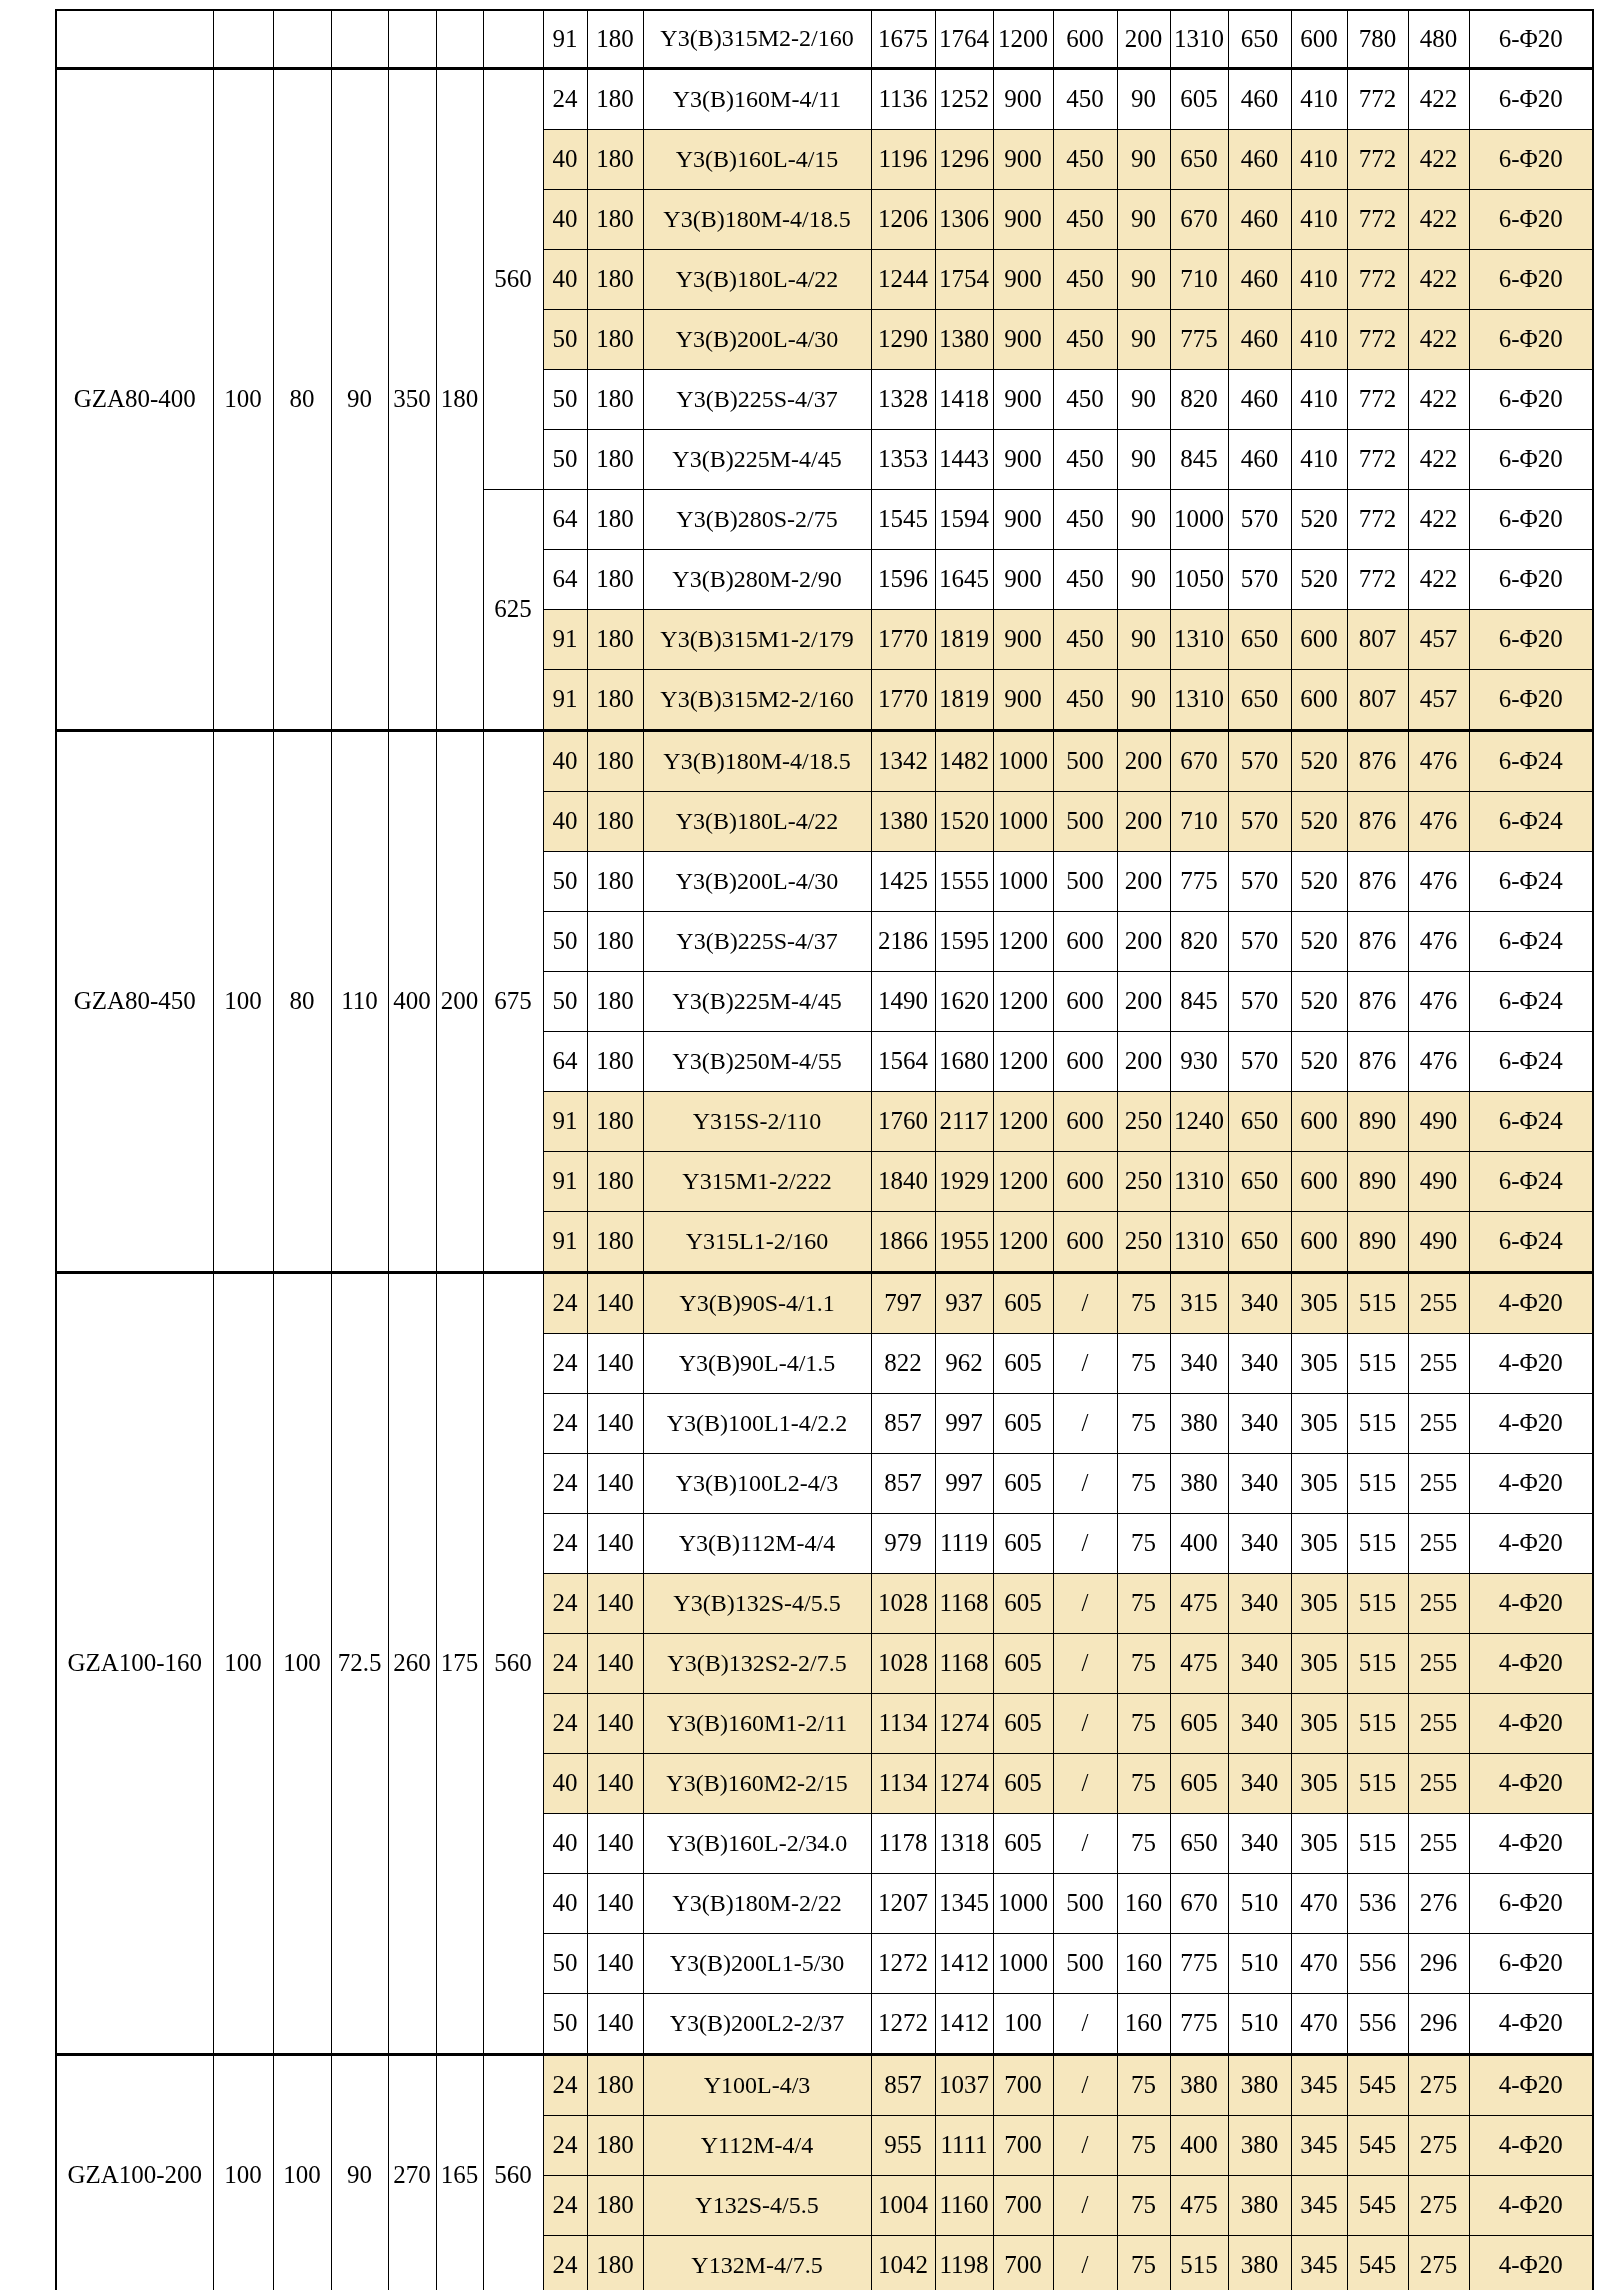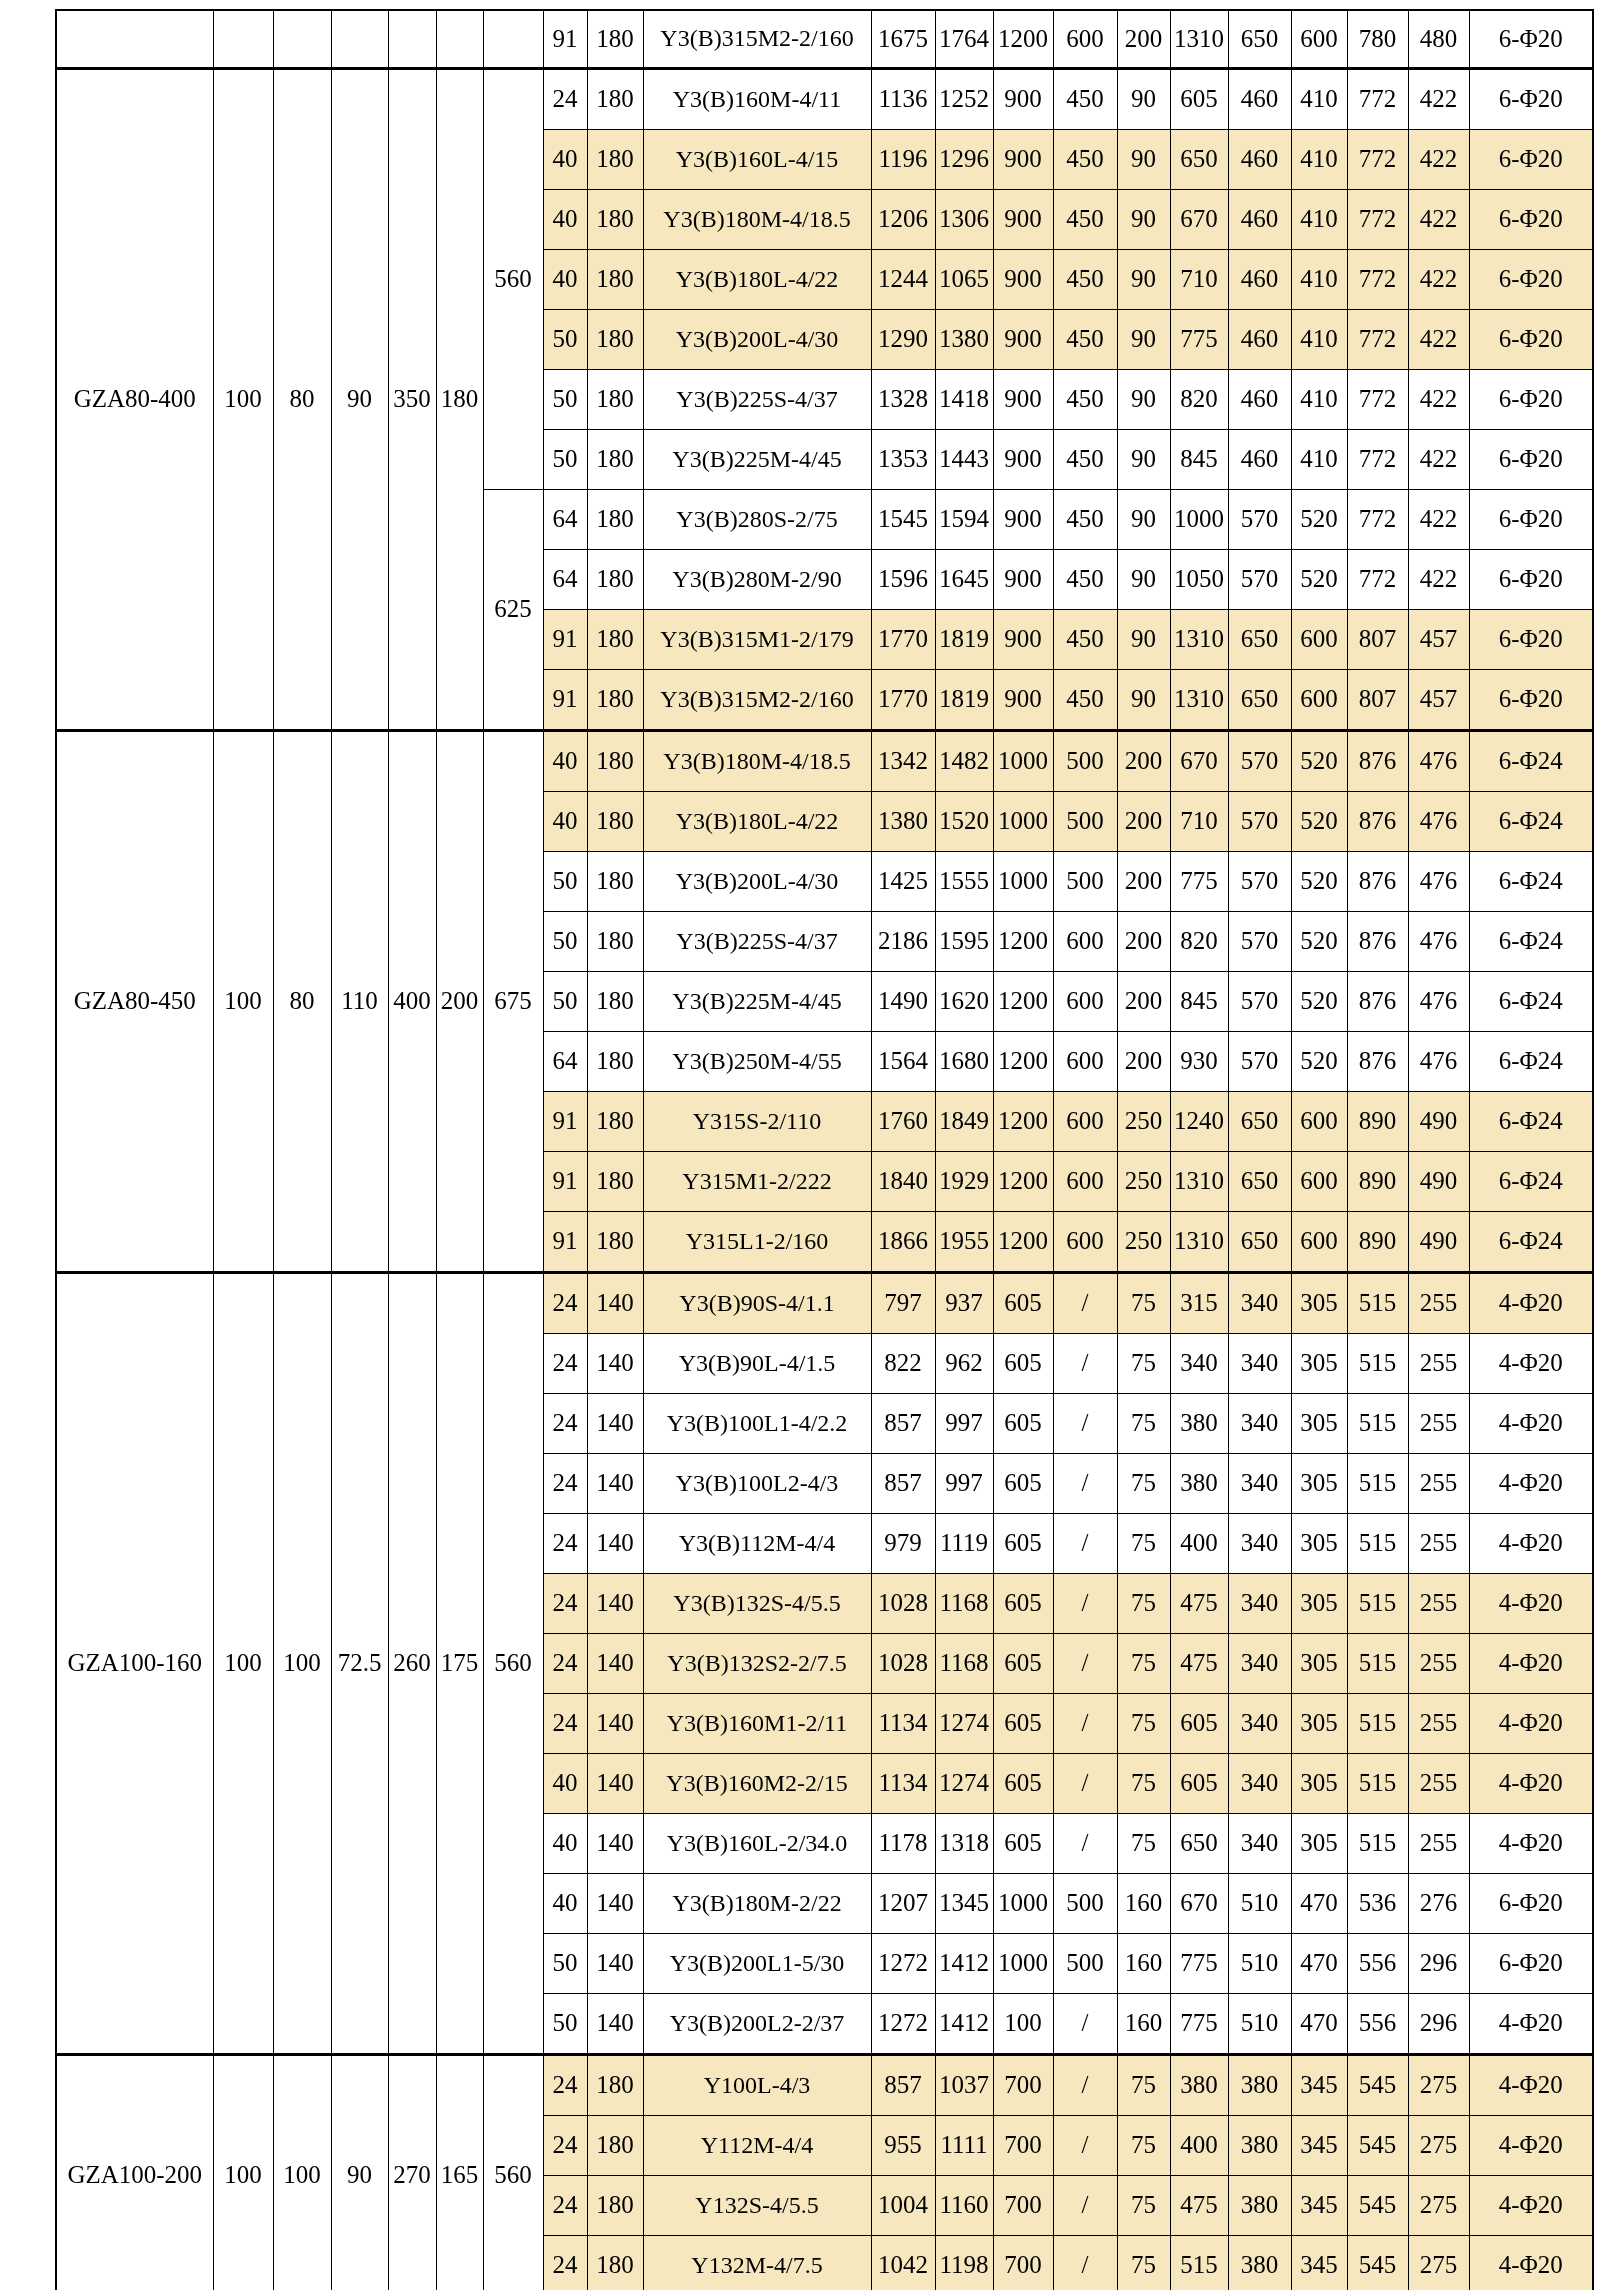--- a/index.html
+++ b/index.html
@@ -122,21 +122,21 @@
           <td class="shaded">410</td>
           <td class="shaded">772</td>
           <td class="shaded">422</td>
           <td class="shaded">6-Φ20</td>
         </tr>
         <tr>
           <td class="shaded">40</td>
           <td class="shaded">180</td>
           <td class="shaded motor">Y3(B)180L-4/22</td>
           <td class="shaded">1244</td>
-          <td class="shaded">1065</td>
+          <td class="shaded">1754</td>
           <td class="shaded">900</td>
           <td class="shaded">450</td>
           <td class="shaded">90</td>
           <td class="shaded">710</td>
           <td class="shaded">460</td>
           <td class="shaded">410</td>
           <td class="shaded">772</td>
           <td class="shaded">422</td>
           <td class="shaded">6-Φ20</td>
         </tr>
@@ -354,21 +354,21 @@
           <td>520</td>
           <td>876</td>
           <td>476</td>
           <td>6-Φ24</td>
         </tr>
         <tr>
           <td class="shaded">91</td>
           <td class="shaded">180</td>
           <td class="shaded motor">Y315S-2/110</td>
           <td class="shaded">1760</td>
-          <td class="shaded">1849</td>
+          <td class="shaded">2117</td>
           <td class="shaded">1200</td>
           <td class="shaded">600</td>
           <td class="shaded">250</td>
           <td class="shaded">1240</td>
           <td class="shaded">650</td>
           <td class="shaded">600</td>
           <td class="shaded">890</td>
           <td class="shaded">490</td>
           <td class="shaded">6-Φ24</td>
         </tr>

